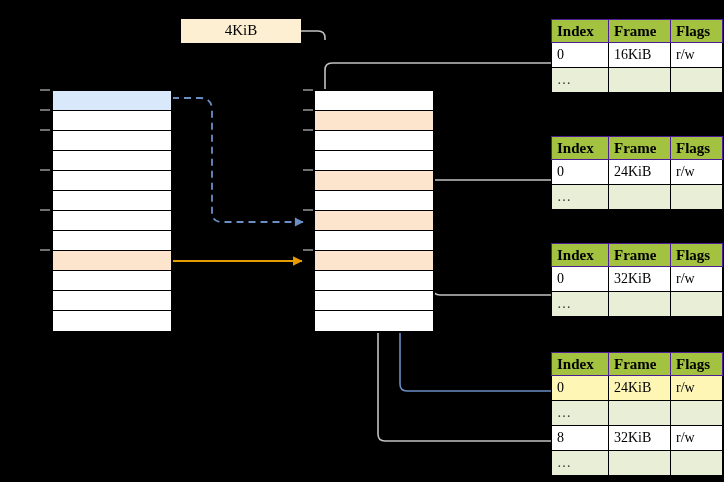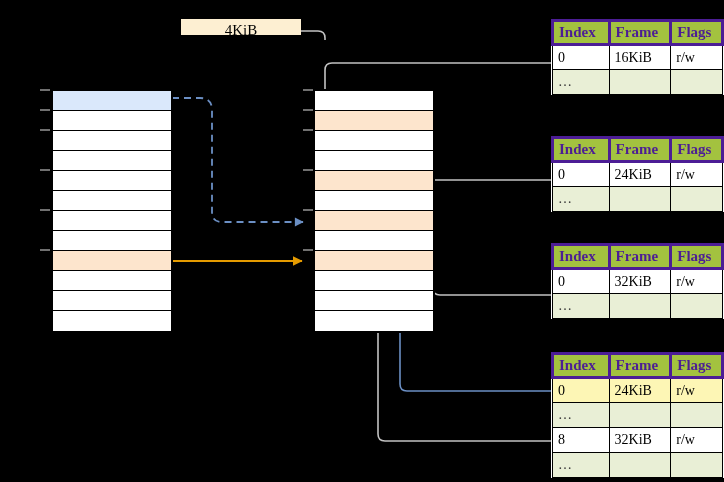--- a/index.html
+++ b/index.html
@@ -40,26 +40,26 @@
   
   table.ptable{
     border-collapse:collapse;
     border:1px solid #000000;
     table-layout:fixed;
     font-size:14px;
     background:#ffffff;
   }
   table.ptable th{
     background:#a3c23f;
-    color:#4c1d95;
+    color:#000000;
     font-weight:bold;
     font-size:15px;
     text-align:left;
     padding:2px 5px;
-    border:3px solid #4c1d95;
+    border:1px solid #4c1d95;
     height:23px;
     box-sizing:border-box;
     white-space:nowrap;
   }
   table.ptable td{
     border:1px solid #000000;
     padding:1px 5px;
     height:25px;
     box-sizing:border-box;
     color:#000000;
@@ -154,21 +154,21 @@
     <g stroke="#8c8c8c" stroke-width="1.6">
       <path d="M303,90 L313,90"></path>
         <path d="M303,110 L313,110"></path>
         <path d="M303,130 L313,130"></path>
       <path d="M303,170 L313,170"></path>
         <path d="M303,210 L313,210"></path>
         <path d="M303,250 L313,250"></path>
     </g>
   </svg>
 
-  <div class="abs callout" style="left:181px;top:19px;width:120px;height:16px;">
+  <div class="abs callout" style="left:181px;top:19px;width:120px;height:24px;">
     <span>4KiB</span>
   </div>
 
   <div class="abs memcol" id="left-col" style="left:51px;top:89px;width:122px;height:244px;">
       <div class="memrow blue"></div>
       <div class="memrow"></div>
       <div class="memrow"></div>
       <div class="memrow"></div>
       <div class="memrow"></div>
       <div class="memrow"></div>

